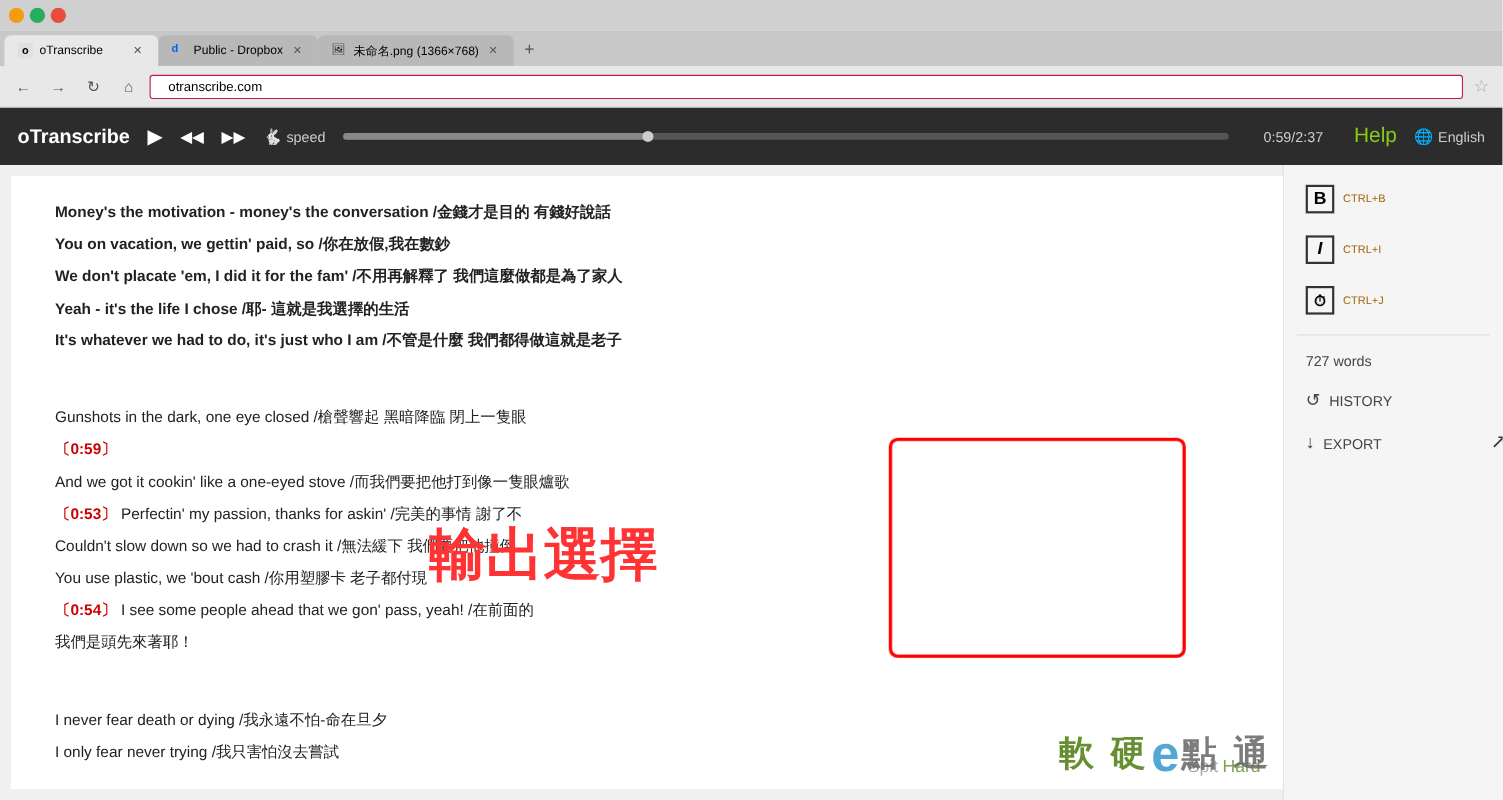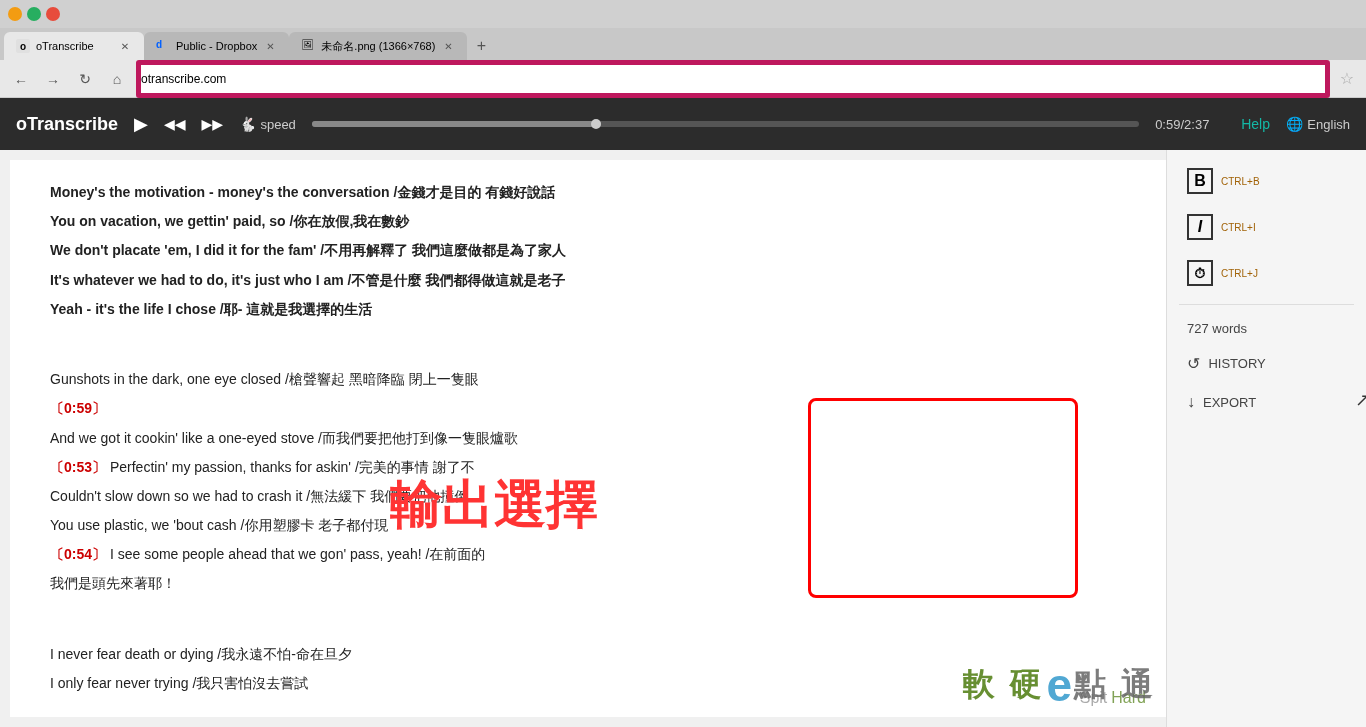--- a/index.html
+++ b/index.html
@@ -14,36 +14,36 @@
     .tab { height: 28px; padding: 0 12px; display: flex; align-items: center; gap: 6px; border-radius: 6px 6px 0 0; font-size: 12px; cursor: pointer; min-width: 140px; max-width: 200px; }
     .tab.active { background: #e8e8e8; }
     .tab.inactive { background: #b8b8b8; }
     .tab-favicon { width: 14px; height: 14px; }
     .tab-title { flex: 1; white-space: nowrap; overflow: hidden; text-overflow: ellipsis; font-size: 11px; }
     .tab-close { width: 14px; height: 14px; border-radius: 50%; display: flex; align-items: center; justify-content: center; font-size: 10px; cursor: pointer; color: #555; }
     .tab-new { width: 28px; height: 28px; display: flex; align-items: center; justify-content: center; font-size: 16px; cursor: pointer; color: #555; }
 
     .address-bar { background: #e8e8e8; height: 38px; display: flex; align-items: center; padding: 0 8px; gap: 6px; border-bottom: 1px solid #ccc; }
     .nav-btn { width: 26px; height: 26px; border: none; background: none; cursor: pointer; font-size: 14px; color: #555; display: flex; align-items: center; justify-content: center; border-radius: 3px; }
-    .url-input { flex: 1; height: 38px; border: 5px solid #be185d; border-radius: 3px; padding: 0 0; font-size: 12px; background: white; }
+    .url-input { flex: 1; height: 22px; border: 1px solid #be185d; border-radius: 3px; padding: 0 16px; font-size: 12px; background: white; }
     .star-btn { font-size: 16px; color: #aaa; cursor: pointer; padding: 0 4px; }
 
     
     .app-header { background: #2c2c2c; height: 52px; display: flex; align-items: center; padding: 0 16px; gap: 16px; color: white; }
     .app-logo { font-size: 18px; font-weight: bold; color: white; }
     .play-btn { background: none; border: none; color: white; font-size: 18px; cursor: pointer; }
     .rewind-btn { background: none; border: none; color: white; font-size: 14px; cursor: pointer; }
     .forward-btn { background: none; border: none; color: white; font-size: 14px; cursor: pointer; }
     .speed-control { display: flex; align-items: center; gap: 4px; color: #ccc; font-size: 13px; cursor: pointer; }
     .speed-icon { font-size: 14px; }
     .track-bar { flex: 1; height: 6px; background: #555; border-radius: 3px; position: relative; cursor: pointer; }
     .track-progress { width: 35%; height: 100%; background: #888; border-radius: 3px; }
     .track-handle { width: 10px; height: 10px; background: #ccc; border-radius: 50%; position: absolute; right: 65%; top: -2px; }
-    .time-display { color: #ccc; font-size: 13px; min-width: 70px; }
-    .help-btn { color: #14b8a6; font-size: 14px; cursor: pointer; }
+    .time-display { color: #ccc; font-size: 13px; min-width: 70px; text-align: right; }
+    .help-btn { color: #84cc16; font-size: 19px; cursor: pointer; margin-left: 12px; }
     .lang-btn { display: flex; align-items: center; gap: 4px; color: #ccc; font-size: 13px; cursor: pointer; }
     .globe-icon { font-size: 14px; }
 
     
     .main-content { display: flex; height: calc(727px - 28px - 32px - 38px - 52px); }
 
     
     .editor-area { flex: 1; background: white; padding: 20px 40px; overflow-y: auto; position: relative; margin: 10px; margin-right: 0; }
 
     .transcript-text { font-size: 14px; line-height: 1.8; color: #222; }
@@ -130,22 +130,22 @@
   </div>
 </div>
 
 <div class="main-content">
 
   <div class="editor-area" style="position:relative;">
     <div class="transcript-text">
       <p class="bold">Money's the motivation - money's the conversation /金錢才是目的 有錢好說話</p>
       <p class="bold">You on vacation, we gettin' paid, so /你在放假,我在數鈔</p>
       <p class="bold">We don't placate 'em, I did it for the fam' /不用再解釋了 我們這麼做都是為了家人</p>
+      <p class="bold">Yeah - it's the life I chose /耶- 這就是我選擇的生活</p>
       <p class="bold">It's whatever we had to do, it's just who I am /不管是什麼 我們都得做這就是老子</p>
-      <p class="bold">Yeah - it's the life I chose /耶- 這就是我選擇的生活</p>
       <p class="gap">&nbsp;</p>
       <p class="italic">Gunshots in the dark, one eye closed /槍聲響起 黑暗降臨 閉上一隻眼</p>
       <p><span class="red timestamp">〔0:59〕</span></p>
       <p class="italic">And we got it cookin' like a one-eyed stove /而我們要把他打到像一隻眼爐歌</p>
       <p><span class="red timestamp">〔0:53〕</span> Perfectin' my passion, thanks for askin' /完美的事情 謝了不</p>
       <p>Couldn't slow down so we had to crash it /無法緩下 我們要把他撞倒</p>
       <p>You use plastic, we 'bout cash /你用塑膠卡 老子都付現</p>
       <p><span class="red timestamp">〔0:54〕</span> I see some people ahead that we gon' pass, yeah! /在前面的</p>
       <p>我們是頭先來著耶！</p>
       <p class="gap">&nbsp;</p>

